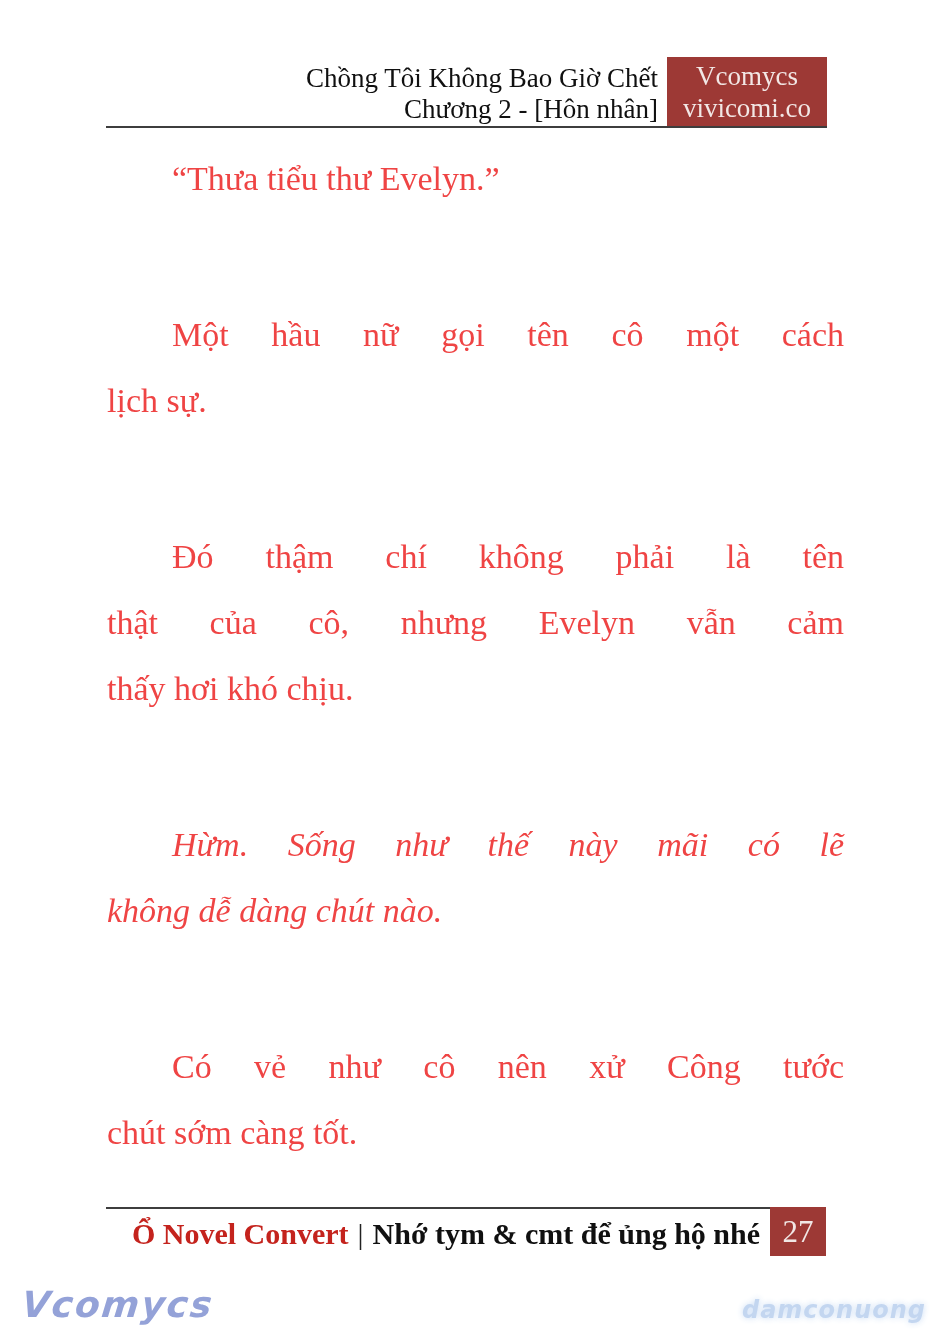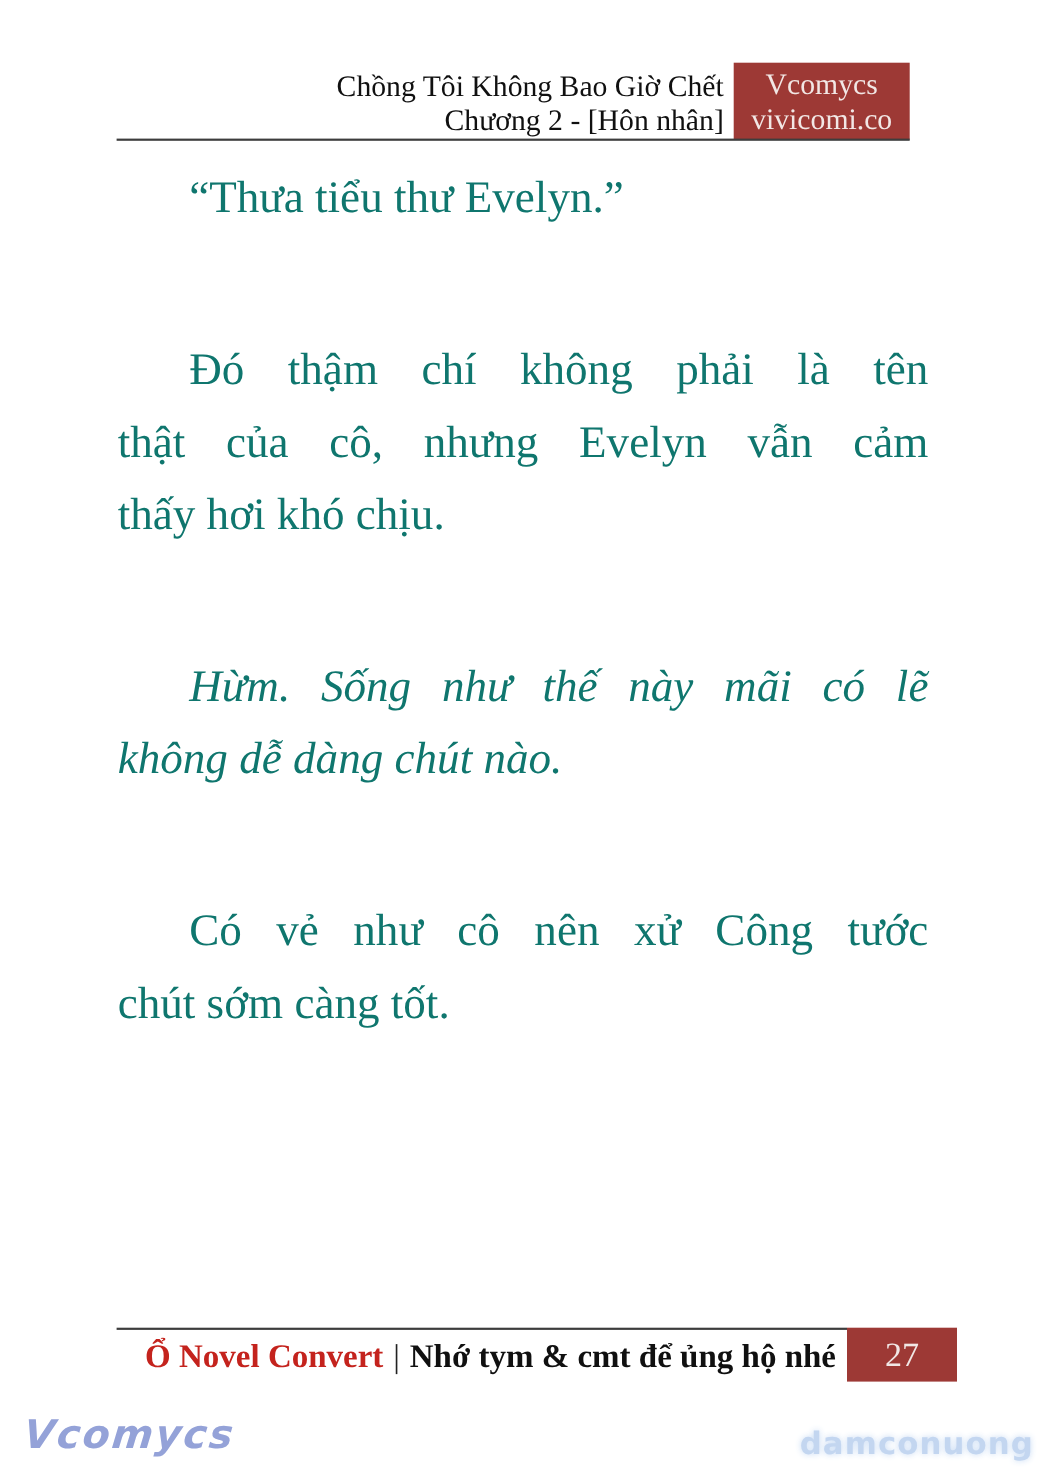--- a/index.html
+++ b/index.html
@@ -41,23 +41,23 @@
     left: 106px; top: 126px;
     width: 721px; height: 2px;
     background: #3d3d3d;
   }
 
   
   .content {
     position: absolute;
     left: 107px; top: 146px;
     width: 737px;
-    font-size: 41px;
+    font-size: 34px;
     line-height: 66px;
-    color: #0f766e;
+    color: #ef4444;
   }
   .para { margin: 0 0 90px 0; }
   .para.italic { font-style: italic; font-family: Liberation Serif, serif; }
   .line {
     display: block;
     text-align: justify;
     text-align-last: left;
   }
   .line.fill { text-align-last: justify; }
   .line.indent { text-indent: 65px; }
@@ -75,21 +75,21 @@
     font-size: 30px;
     line-height: 40px;
     white-space: nowrap;
   }
   .footer-text .brand { color: #c4231d; font-weight: bold; margin-left: 40px; }
   .footer-text .sep { color: #222222; padding: 0 9px; font-weight: normal; }
   .footer-text .note { color: #101010; font-weight: bold; }
   .page-badge {
     position: absolute;
     left: 770px; top: 1207px;
-    width: 100px; height: 49px;
+    width: 56px; height: 49px;
     background: #9d3935;
     color: #f1e7e5;
     display: flex;
     align-items: center;
     justify-content: center;
     font-size: 31px;
   }
 
   
   .logo {
@@ -98,27 +98,28 @@
     font-family: "DejaVu Sans", sans-serif;
     font-size: 36px;
     font-weight: bold;
     font-style: italic;
     letter-spacing: 2px;
     color: #94a2d8;
     transform: skewX(-6deg);
   }
   .credit {
     position: absolute;
-    right: 10px; top: 1296px;
+    right: 24px; top: 1296px;
     font-family: "DejaVu Sans", sans-serif;
-    font-size: 28px;
+    font-size: 24px;
     font-weight: bold;
     letter-spacing: 1px;
     color: #c3d6f0;
     text-shadow: 0 0 6px rgba(195,216,243,0.95), 0 0 2px rgba(255,255,255,0.9);
+    font-style: italic;
   }
 </style>
 </head>
 <body>
 
 <div class="header-title">
   <div>Chồng Tôi Không Bao Giờ Chết</div>
   <div>Chương 2 - [Hôn nhân]</div>
 </div>
 
@@ -128,20 +129,24 @@
 </div>
 
 <div class="rule-top"></div>
 
 <div class="content">
 
   <p class="para">
     <span class="line indent">“Thưa tiểu thư Evelyn.”</span>
   </p>
 
+  <p class="para">
+    <span class="line indent fill">Một hầu nữ gọi tên cô một cách</span>
+    <span class="line">lịch sự.</span>
+  </p>
 
   <p class="para">
     <span class="line indent fill">Đó thậm chí không phải là tên</span>
     <span class="line fill">thật của cô, nhưng Evelyn vẫn cảm</span>
     <span class="line">thấy hơi khó chịu.</span>
   </p>
 
   <p class="para italic">
     <span class="line indent fill">Hừm. Sống như thế này mãi có lẽ</span>
     <span class="line">không dễ dàng chút nào.</span>

